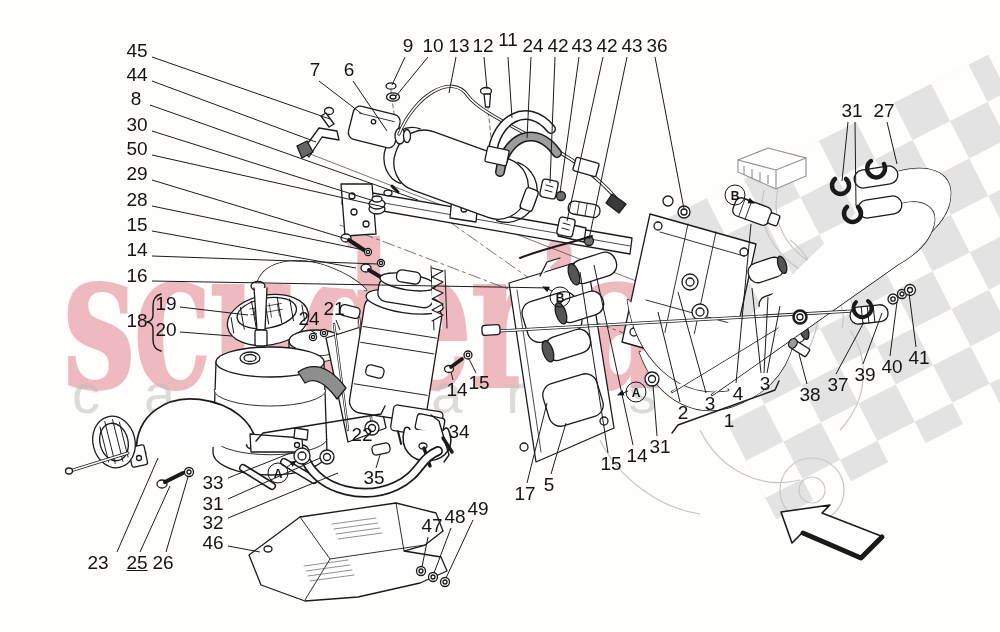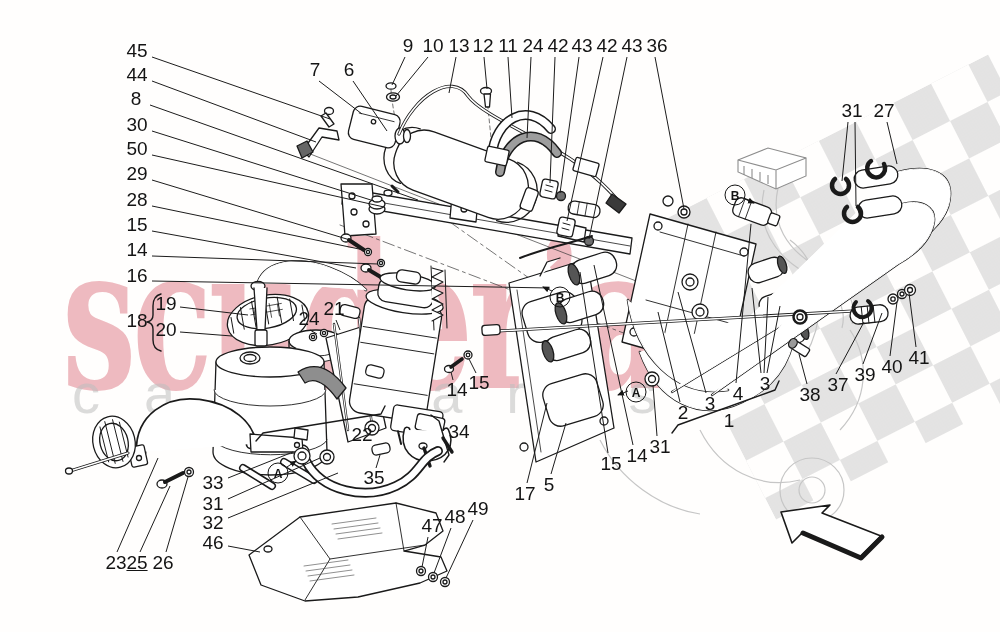--- a/index.html
+++ b/index.html
@@ -488,37 +488,37 @@
       <div class="callout" style="left: 137px; top: 276px;">16</div>
       <div class="callout" style="left: 166px; top: 304px;">19</div>
       <div class="callout" style="left: 137px; top: 321px;">18</div>
       <div class="callout" style="left: 166px; top: 330px;">20</div>
       <div class="callout" style="left: 315px; top: 70px;">7</div>
       <div class="callout" style="left: 349px; top: 70px;">6</div>
       <div class="callout" style="left: 408px; top: 46px;">9</div>
       <div class="callout" style="left: 433px; top: 46px;">10</div>
       <div class="callout" style="left: 459px; top: 46px;">13</div>
       <div class="callout" style="left: 483px; top: 46px;">12</div>
-      <div class="callout" style="left: 508px; top: 46px;">11</div>
+      <div class="callout" style="left: 508px; top: 40px;">11</div>
       <div class="callout" style="left: 533px; top: 46px;">24</div>
       <div class="callout" style="left: 558px; top: 46px;">42</div>
       <div class="callout" style="left: 582px; top: 46px;">43</div>
       <div class="callout" style="left: 607px; top: 46px;">42</div>
       <div class="callout" style="left: 632px; top: 46px;">43</div>
       <div class="callout" style="left: 657px; top: 46px;">36</div>
       <div class="callout" style="left: 852px; top: 111px;">31</div>
       <div class="callout" style="left: 884px; top: 111px;">27</div>
       <div class="callout" style="left: 334px; top: 309px;">21</div>
       <div class="callout" style="left: 309px; top: 319px;">24</div>
       <div class="callout" style="left: 362px; top: 435px;">22</div>
       <div class="callout" style="left: 213px; top: 483px;">33</div>
       <div class="callout" style="left: 213px; top: 504px;">31</div>
       <div class="callout" style="left: 213px; top: 523px;">32</div>
       <div class="callout" style="left: 213px; top: 543px;">46</div>
-      <div class="callout" style="left: 116px; top: 563px;">23</div>
+      <div class="callout" style="left: 98px; top: 563px;">23</div>
       <div class="callout" style="left: 137px; top: 563px; text-decoration: underline;">25</div>
       <div class="callout" style="left: 163px; top: 563px;">26</div>
       <div class="callout" style="left: 374px; top: 478px;">35</div>
       <div class="callout" style="left: 459px; top: 432px;">34</div>
       <div class="callout" style="left: 457px; top: 390px;">14</div>
       <div class="callout" style="left: 479px; top: 383px;">15</div>
       <div class="callout" style="left: 432px; top: 526px;">47</div>
       <div class="callout" style="left: 455px; top: 517px; text-align: right;">48</div>
       <div class="callout" style="left: 478px; top: 509px;">49</div>
       <div class="callout" style="left: 525px; top: 494px;">17</div>

